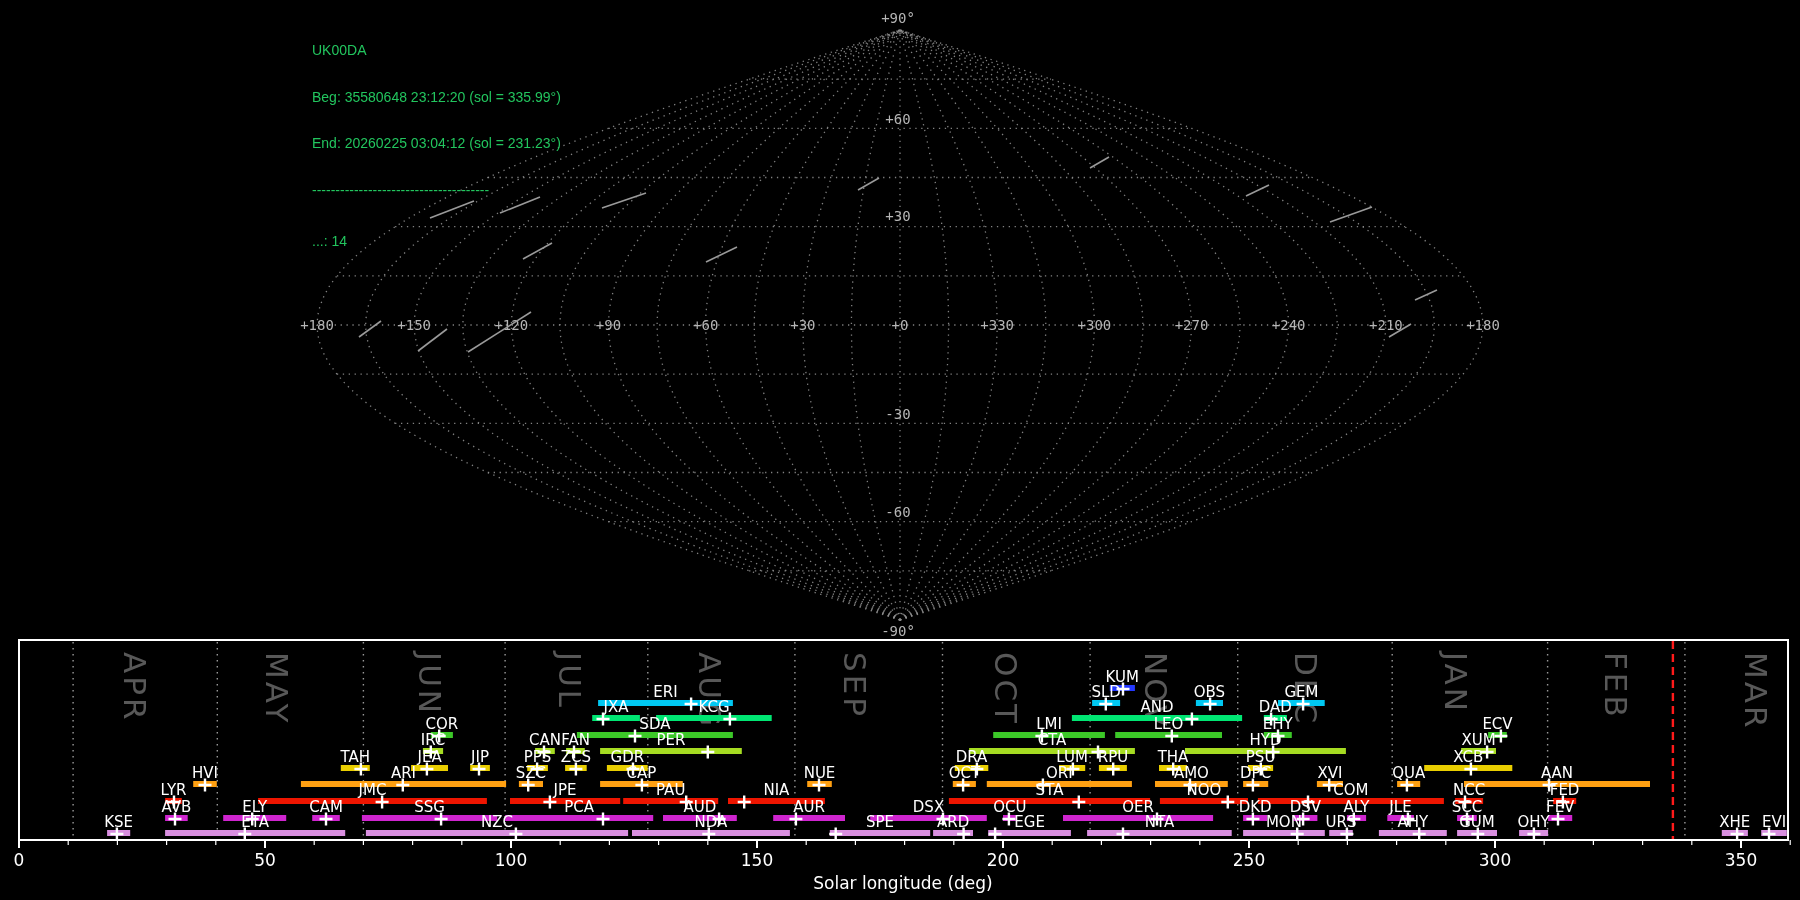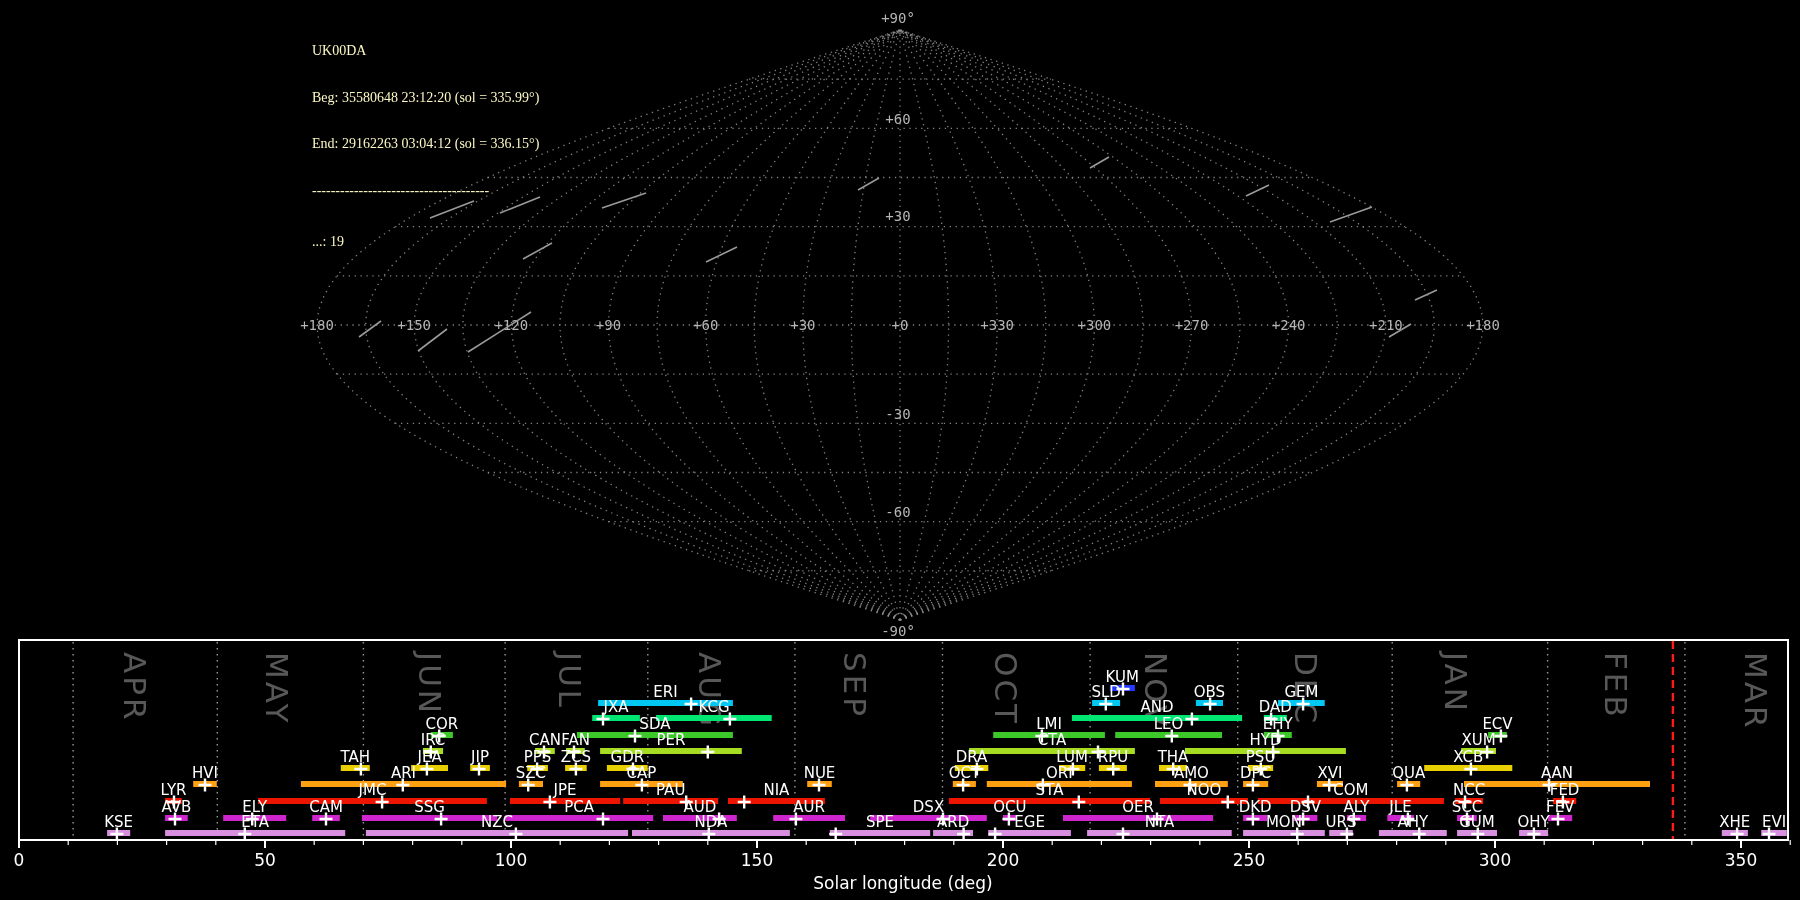--- a/index.html
+++ b/index.html
@@ -1,37 +1,37 @@
 <!DOCTYPE html>
 <html><head>
 <meta charset="utf-8">
 <style>
   html,body{margin:0;padding:0;background:#000;}
   body{width:1800px;height:900px;position:relative;overflow:hidden;
        font-family:"DejaVu Sans",sans-serif;}
-  #header{position:absolute;left:312px;top:12px;color:#fef9c3;
-          font-family:Liberation Serif, serif;font-size:14px;
+  #header{position:absolute;left:312px;top:12px;color:#22c55e;
+          font-family:Liberation Sans, sans-serif;font-size:14px;
           line-height:15.5px;white-space:pre;z-index:3;}
   #header .count{margin-top:5px;}
   #plot{position:absolute;left:0;top:0;}
   .maplabel{font-family:"DejaVu Sans Mono",monospace;font-size:14px;fill:#b5b5b5;}
   .shlabel{font-family:"DejaVu Sans",sans-serif;font-size:15px;fill:#fff;}
   .monthlabel{font-family:"DejaVu Sans",sans-serif;font-size:31px;fill:#585858;letter-spacing:3px;}
   .ticklabel{font-family:"DejaVu Sans",sans-serif;font-size:17px;fill:#fff;}
   .axistitle{font-family:"DejaVu Sans",sans-serif;font-size:17px;fill:#fff;}
 </style>
 </head>
 <body>
 
 <div id="header">
   <div>UK00DA</div>
   <div>Beg: 35580648 23:12:20 (sol = 335.99°)</div>
-  <div>End: 29162263 03:04:12 (sol = 336.15°)</div>
+  <div>End: 20260225 03:04:12 (sol = 231.23°)</div>
   <div>--------------------------------------</div>
-  <div class="count">...: 19</div>
+  <div class="count">...: 14</div>
 </div>
 
 <svg id="plot" width="1800" height="900">
     <g>
       <line x1="749.1" y1="570.8" x2="1050.9" y2="570.8" stroke="#8f8f8f" stroke-width="1.3" stroke-dasharray="1.3 4.6" fill="none" opacity="0.9"></line>
       <line x1="608.5" y1="521.7" x2="1191.5" y2="521.7" stroke="#8f8f8f" stroke-width="1.3" stroke-dasharray="1.3 4.6" fill="none" opacity="0.9"></line>
       <line x1="487.8" y1="472.5" x2="1312.2" y2="472.5" stroke="#8f8f8f" stroke-width="1.3" stroke-dasharray="1.3 4.6" fill="none" opacity="0.9"></line>
       <line x1="395.1" y1="423.3" x2="1404.9" y2="423.3" stroke="#8f8f8f" stroke-width="1.3" stroke-dasharray="1.3 4.6" fill="none" opacity="0.9"></line>
       <line x1="336.9" y1="374.2" x2="1463.1" y2="374.2" stroke="#8f8f8f" stroke-width="1.3" stroke-dasharray="1.3 4.6" fill="none" opacity="0.9"></line>
       <line x1="317.0" y1="325.0" x2="1483.0" y2="325.0" stroke="#8f8f8f" stroke-width="1.3" stroke-dasharray="1.3 4.6" fill="none" opacity="0.9"></line>

